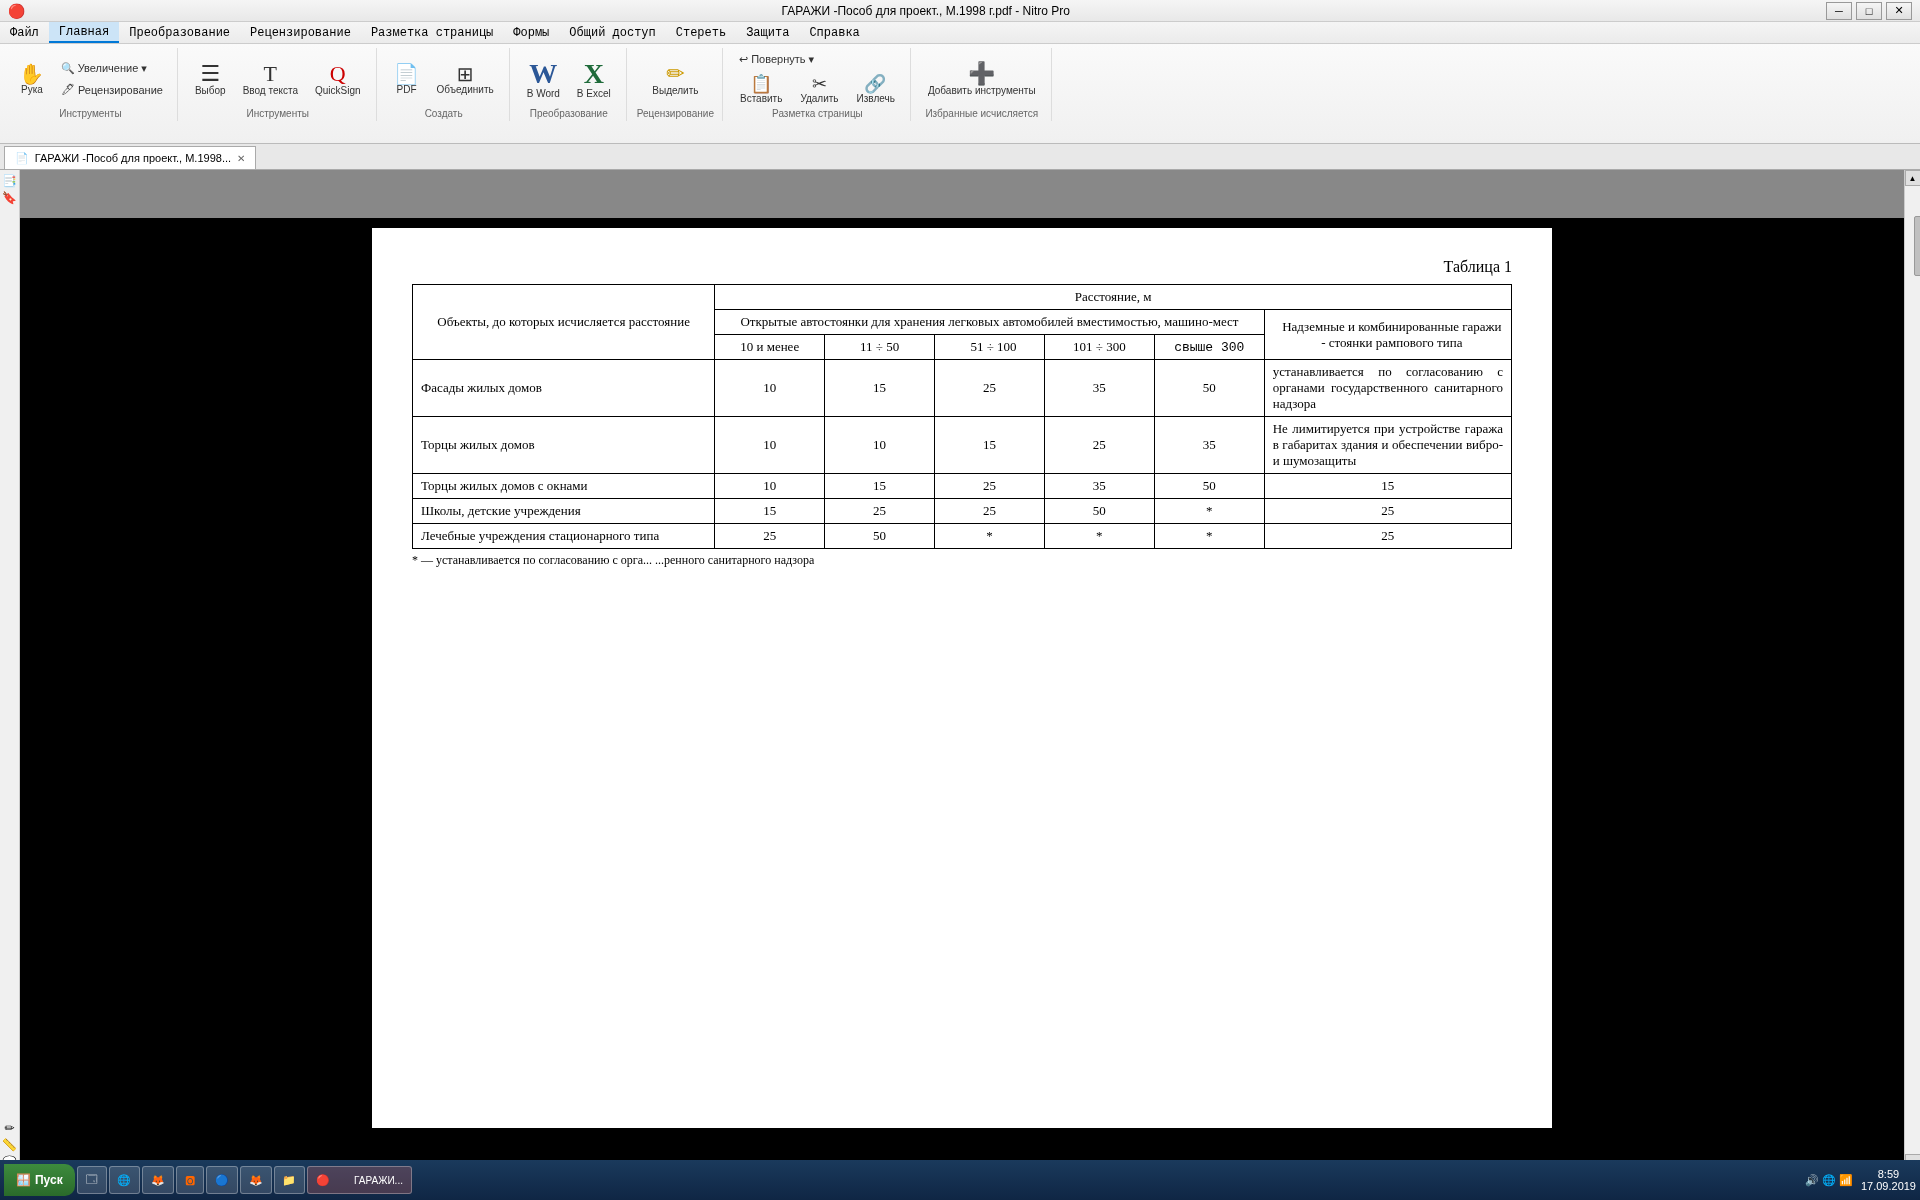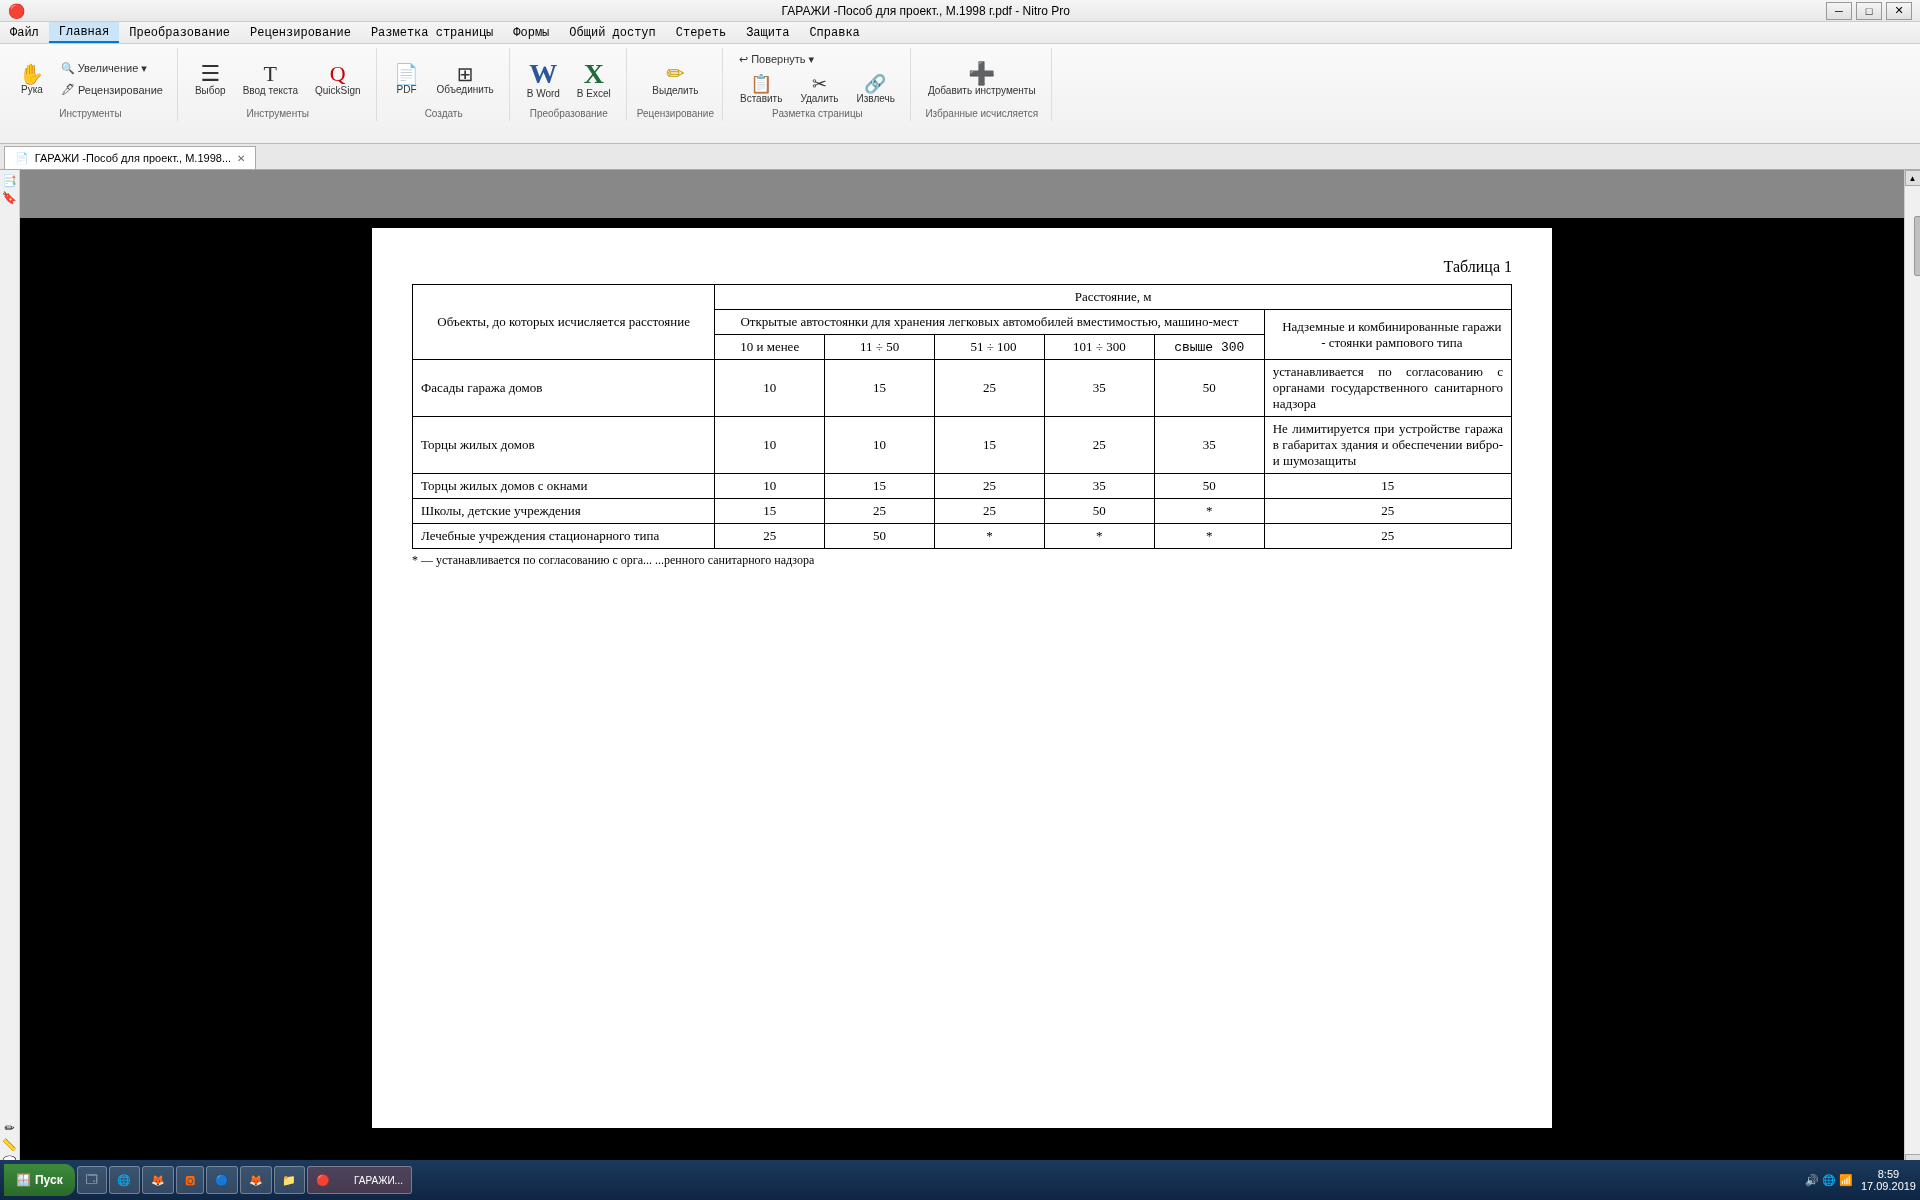--- a/index.html
+++ b/index.html
@@ -481,21 +481,21 @@
               <th style="width:8%;"><span>10 и менее</span></th>
               <th style="width:8%;"><span>11 ÷ 50</span></th>
               <th style="width:8%;padding-left:16px;"><span>51 ÷ 100</span></th>
               <th style="width:8%;"><span>101 ÷ 300</span></th>
               <th style="width:8%;font-family:Liberation Mono, monospace;"><span>свыше 300</span></th>
             </tr>
           </thead>
           <tbody>
 
             <tr>
-              <td class="left-col">Фасады гаража домов</td>
+              <td class="left-col">Фасады жилых домов</td>
               <td>10</td>
               <td>15</td>
               <td>25</td>
               <td>35</td>
               <td>50</td>
               <td class="right-text">устанавливается по согласованию с органами государственного санитарного надзора</td>
             </tr>
 
             <tr>
               <td class="left-col">Торцы жилых домов</td>

